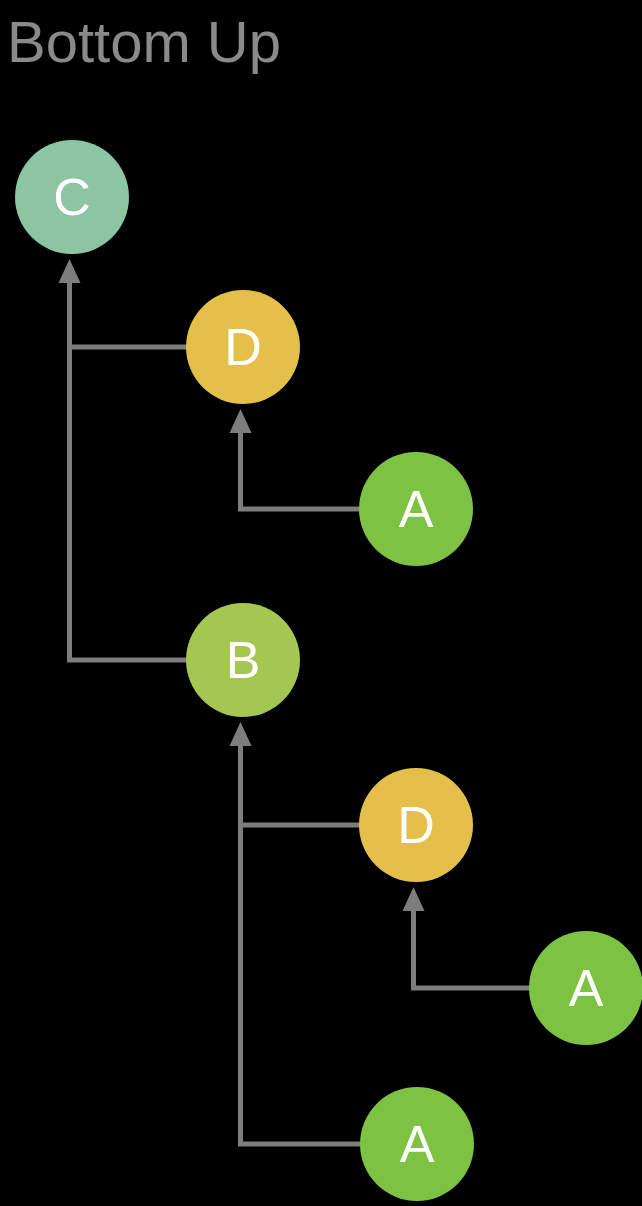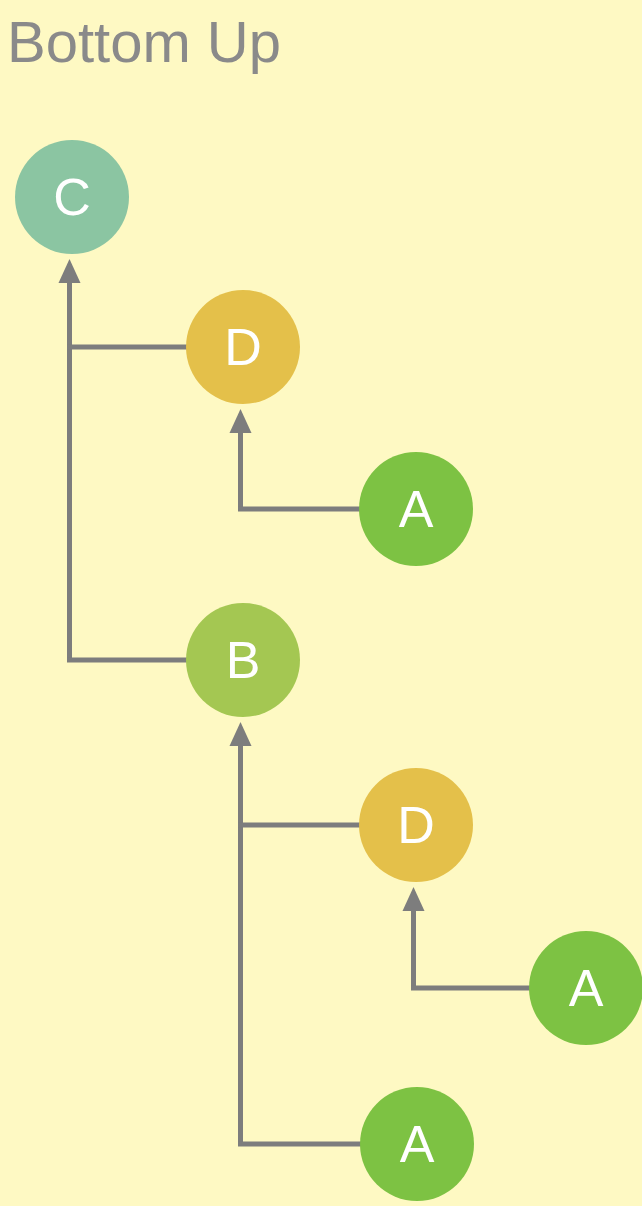--- a/index.html
+++ b/index.html
@@ -6,21 +6,21 @@
     margin: 0;
     padding: 0;
     background: #ffffff;
     font-family: "Liberation Sans", "DejaVu Sans", sans-serif;
   }
   #stage {
     position: relative;
     width: 642px;
     height: 1206px;
     overflow: hidden;
-    background: #fef9c3;
+    background: #000000;
   }
   #diagram-title {
     position: absolute;
     left: 7px;
     top: 10px;
     margin: 0;
     font-size: 58px;
     font-weight: 300;
     letter-spacing: 0px;
     line-height: 1.1;

